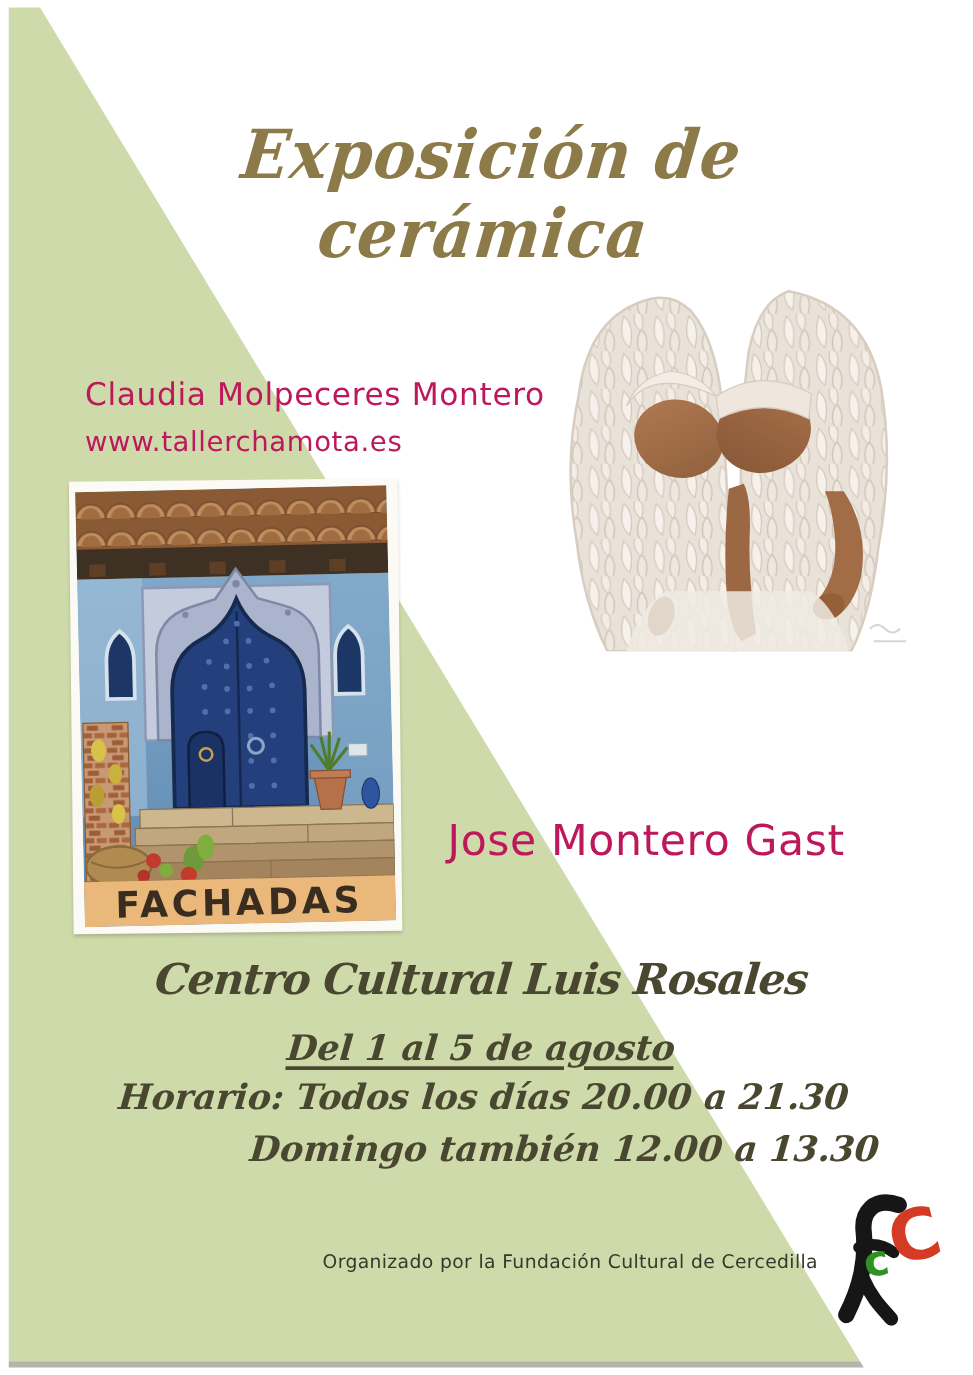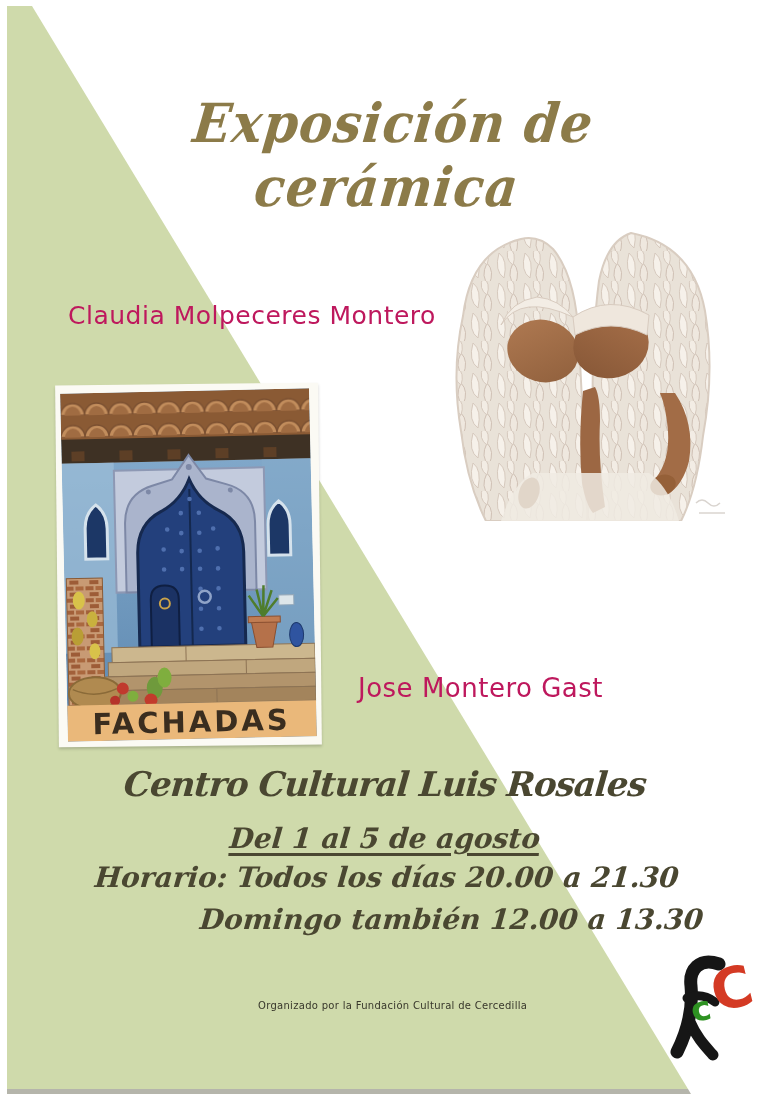--- a/index.html
+++ b/index.html
@@ -7,29 +7,29 @@
           font-family:"DejaVu Sans",sans-serif;}
   .abs{position:absolute;}
   
   .title{left:95px;top:96px;width:590px;text-align:center;
          font-family:"DejaVu Serif",serif;font-style:italic;font-weight:bold;
          font-size:50px;color:#8c7b49;letter-spacing:1px;
          transform:skewX(-6deg) scaleY(1.08);}
   .comic{font-family:"DejaVu Sans",sans-serif;color:#be185d;}
   .claudia{left:68px;top:301px;font-size:25px;letter-spacing:.5px;}
   .website{left:68px;top:342px;font-size:22px;letter-spacing:.5px;}
-  .jose{left:358px;top:653px;font-size:26px;letter-spacing:.5px;margin-top:20px;}
+  .jose{left:358px;top:653px;font-size:34px;letter-spacing:.5px;}
   .script{font-family:"DejaVu Serif",serif;font-style:italic;font-weight:bold;
           color:#4a4731;transform:skewX(-5deg);}
   .venue{left:60px;top:764px;width:650px;text-align:center;font-size:34px;letter-spacing:-1px;}
   .dates{left:60px;top:822px;width:650px;text-align:center;font-size:28px;
          text-decoration:underline;text-decoration-thickness:2.5px;text-underline-offset:5px;}
   .sched1{left:95px;top:861px;font-size:28px;}
   .sched2{left:200px;top:903px;font-size:28px;}
-  .organizer{left:258px;top:1000px;font-size:10px;color:#38372b;letter-spacing:.3px;}
+  .organizer{left:258px;top:1000px;font-size:15px;color:#38372b;letter-spacing:.3px;}
   
   .fachadas-frame{left:57px;top:384px;width:263px;height:362px;background:#fbfaf4;
                   padding:0;box-shadow:0 2px 3px rgba(0,0,0,.18);transform:rotate(-.6deg);}
   .fachadas-frame svg{position:absolute;left:7px;top:7px;transform:rotate(-.7deg);}
   .sculpture{left:441px;top:221px;width:298px;height:300px;}
   .logo{left:647px;top:952px;width:112px;height:112px;}
   .bg{left:0;top:0;}
 </style>
 </head>
 <body>
@@ -37,20 +37,21 @@
 <div id="poster">
 
   <svg class="abs bg" width="778" height="1100" viewBox="0 0 778 1100">
     <polygon points="7,6 32,6 688,1089 7,1089" fill="#cfdaab"></polygon>
     <polygon points="7,1089 688,1089 691,1094 7,1094" fill="#b5b5ab"></polygon>
   </svg>
 
   <div class="abs title">Exposición de cerámica</div>
 
   <div class="abs comic claudia">Claudia Molpeceres Montero</div>
+  <div class="abs comic website">www.tallerchamota.es</div>
 
   <div class="abs fachadas-frame">
     <svg width="249" height="348" viewBox="0 0 249 348">
       <defs>
         <linearGradient id="wallg" x1="0" y1="0" x2="0" y2="1">
           <stop offset="0" stop-color="#89afd0"></stop>
             <stop offset="1" stop-color="#5d88b0"></stop>
         </linearGradient>
         <pattern id="tiles" width="24" height="22" patternUnits="userSpaceOnUse">
           <rect width="24" height="22" fill="#8a5a34"></rect>

